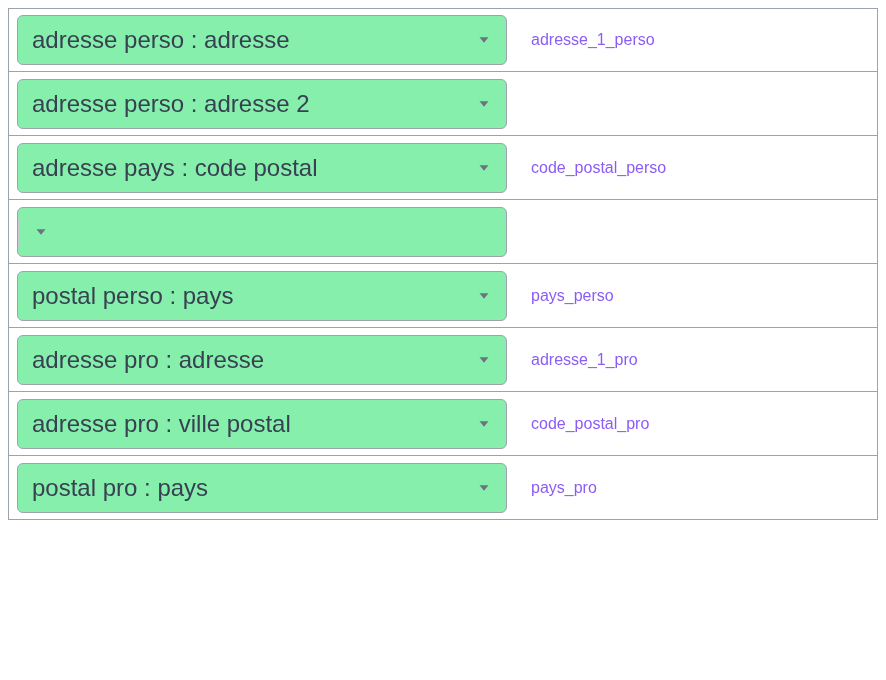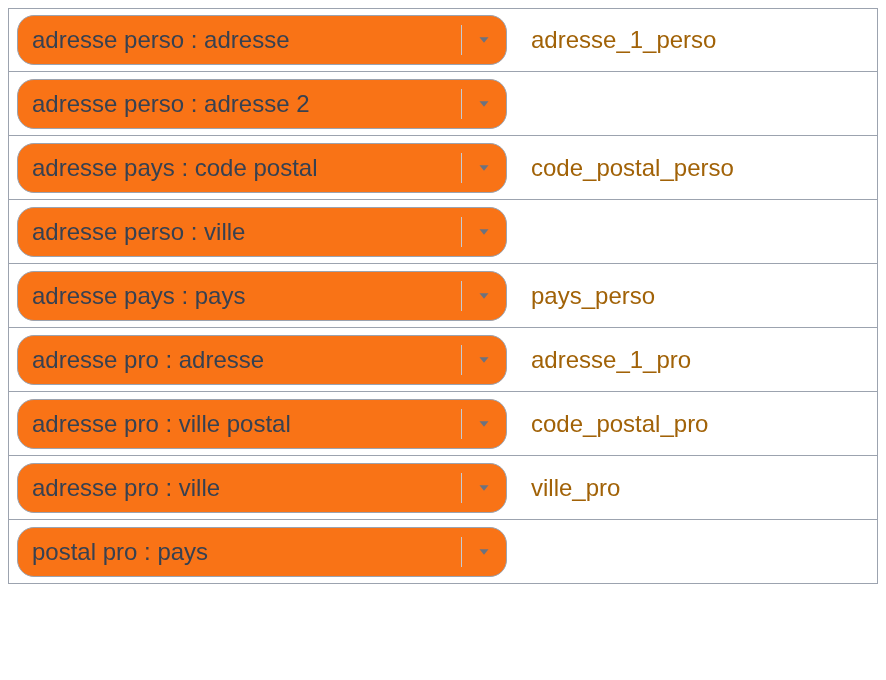--- a/index.html
+++ b/index.html
@@ -32,31 +32,31 @@
       flex: 0 0 506px;
       padding: 6px 8px;
       display: flex;
       align-items: center;
     }
     .value-cell {
       flex: 1;
       padding: 6px 8px 6px 16px;
       display: flex;
       align-items: center;
-      font-size: 24px;
-      color: #a16207;
+      font-size: 16px;
+      color: #8b5cf6;
     }
     .select-box {
       display: flex;
       align-items: center;
       width: 100%;
       height: 50px;
       border: 1px solid #9ca3af;
-      border-radius: 17px;
-      background: #f97316;
+      border-radius: 6px;
+      background: #86efac;
       cursor: pointer;
       user-select: none;
     }
     .select-label {
       flex: 1;
       padding: 0 14px;
       font-size: 24px;
       color: #374151;
       white-space: nowrap;
       overflow: hidden;
@@ -125,35 +125,34 @@
             </svg>
         </span>
       </div>
     </div>
     <div class="value-cell">code_postal_perso</div>
   </div>
 
   <div class="mapping-row">
     <div class="select-cell">
       <div class="select-box">
-        <span class="select-label">adresse perso : ville</span>
-        <span class="select-divider"></span>
-        <span class="select-arrow">
-          <svg viewBox="0 0 20 20">
-              <path d="M5 7l5 6 5-6z"></path>
-            </svg>
-        </span>
-      </div>
-    </div>
-  </div>
-
-  <div class="mapping-row">
-    <div class="select-cell">
-      <div class="select-box">
-        <span class="select-label">adresse pays : pays</span>
+        <span class="select-divider"></span>
+        <span class="select-arrow">
+          <svg viewBox="0 0 20 20">
+              <path d="M5 7l5 6 5-6z"></path>
+            </svg>
+        </span>
+      </div>
+    </div>
+  </div>
+
+  <div class="mapping-row">
+    <div class="select-cell">
+      <div class="select-box">
+        <span class="select-label">postal perso : pays</span>
         <span class="select-divider"></span>
         <span class="select-arrow">
           <svg viewBox="0 0 20 20">
               <path d="M5 7l5 6 5-6z"></path>
             </svg>
         </span>
       </div>
     </div>
     <div class="value-cell">pays_perso</div>
   </div>
@@ -182,42 +181,29 @@
         <span class="select-arrow">
           <svg viewBox="0 0 20 20">
               <path d="M5 7l5 6 5-6z"></path>
             </svg>
         </span>
       </div>
     </div>
     <div class="value-cell">code_postal_pro</div>
   </div>
 
-  <div class="mapping-row">
-    <div class="select-cell">
-      <div class="select-box">
-        <span class="select-label">adresse pro : ville</span>
-        <span class="select-divider"></span>
-        <span class="select-arrow">
-          <svg viewBox="0 0 20 20">
-              <path d="M5 7l5 6 5-6z"></path>
-            </svg>
-        </span>
-      </div>
-    </div>
-    <div class="value-cell">ville_pro</div>
-  </div>
 
   <div class="mapping-row">
     <div class="select-cell">
       <div class="select-box">
         <span class="select-label">postal pro : pays</span>
         <span class="select-divider"></span>
         <span class="select-arrow">
           <svg viewBox="0 0 20 20">
               <path d="M5 7l5 6 5-6z"></path>
             </svg>
         </span>
       </div>
     </div>
+    <div class="value-cell">pays_pro</div>
   </div>
 
 </div>
 
 </body></html>

